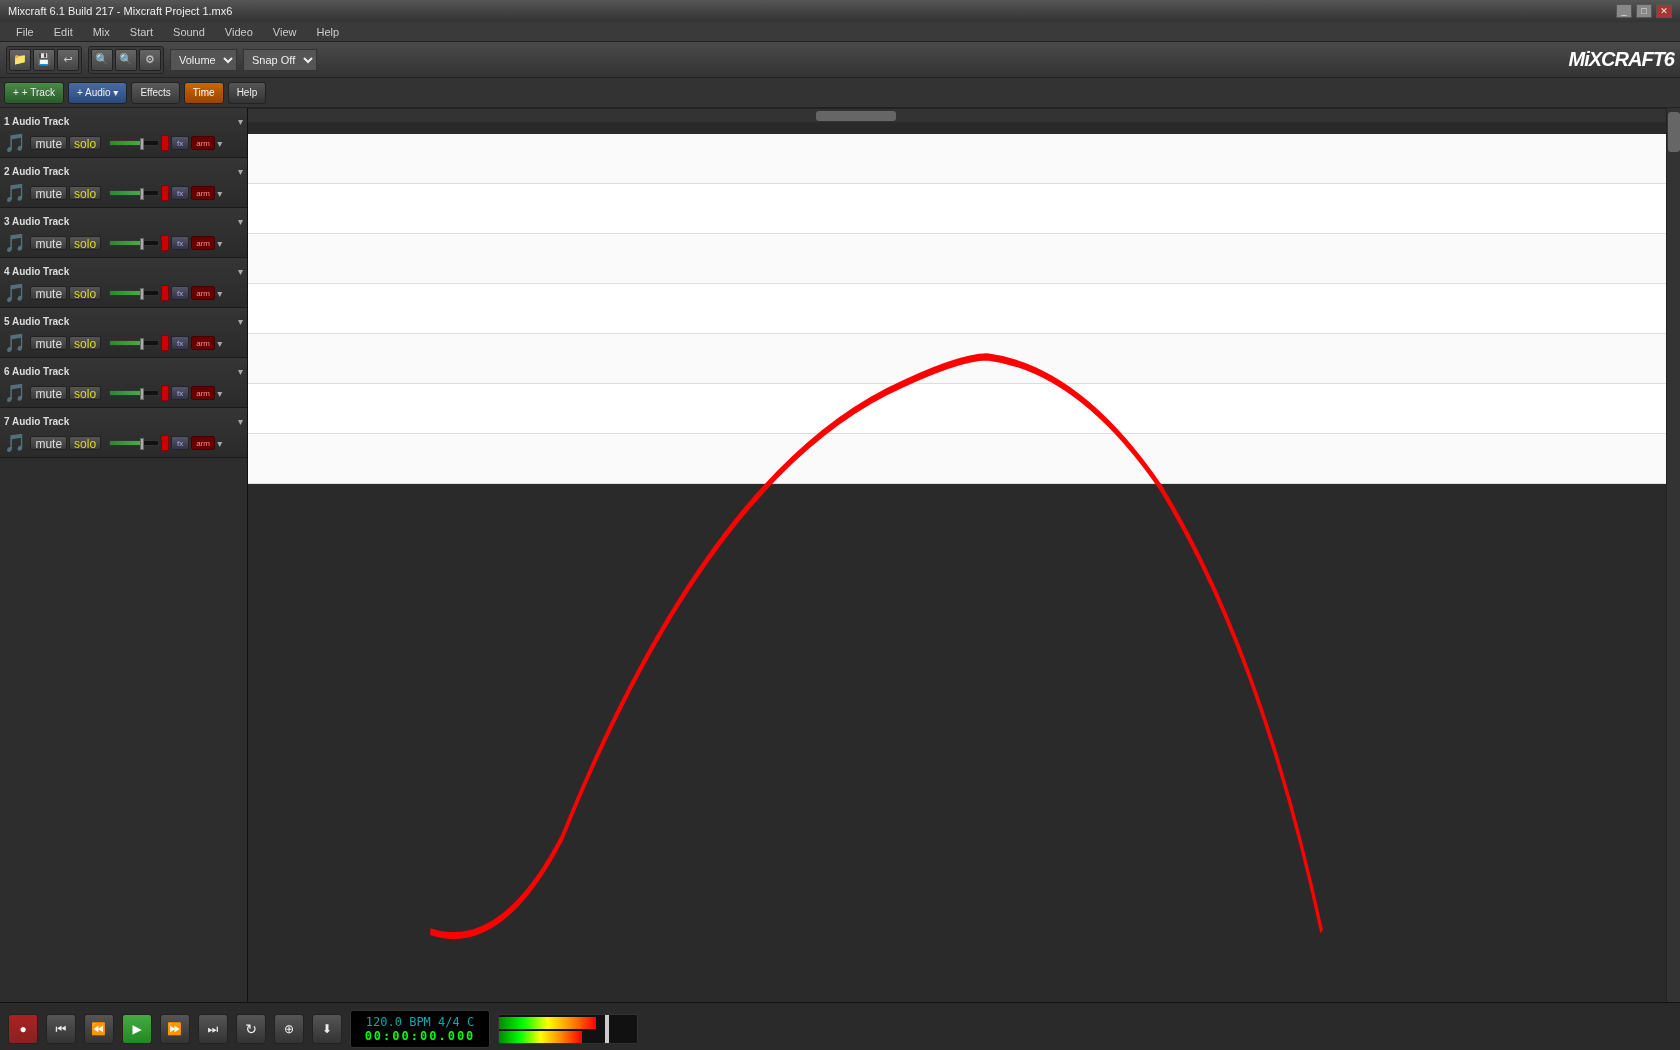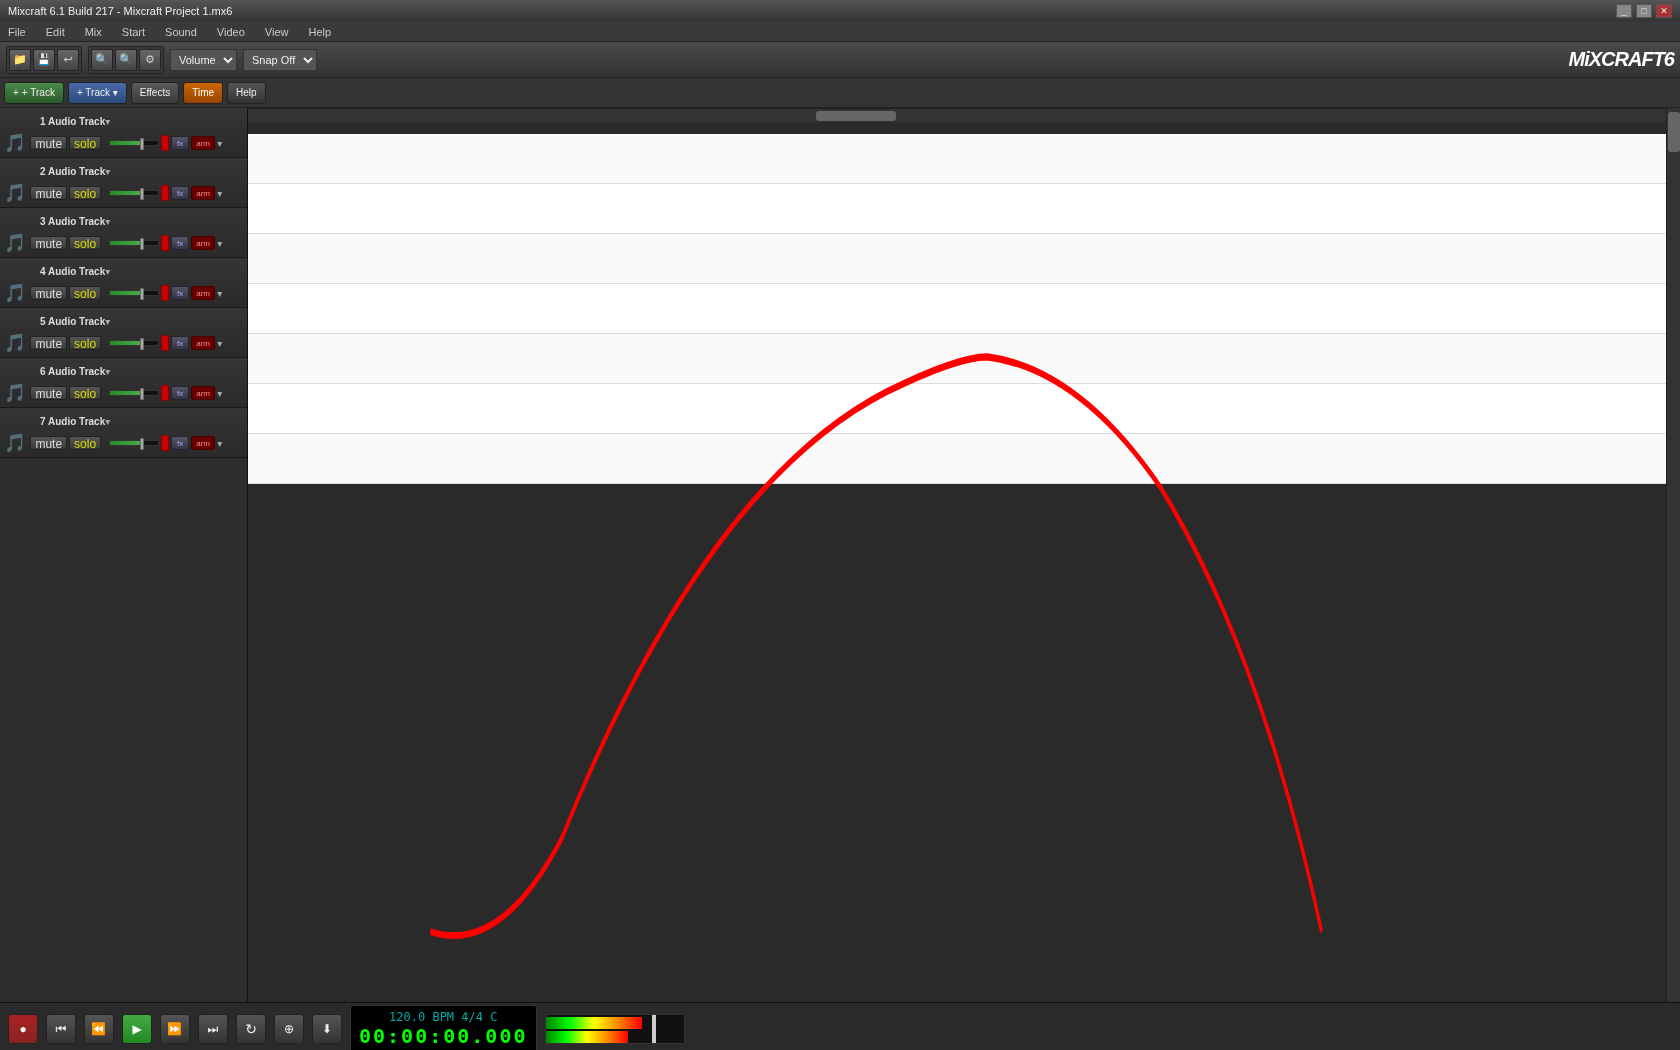--- a/index.html
+++ b/index.html
@@ -18,21 +18,21 @@
     }
     #titlebar-controls { display: flex; gap: 4px; }
     .title-btn { width: 16px; height: 14px; background: #888; border: 1px solid #555; font-size: 9px; display: flex; align-items: center; justify-content: center; cursor: pointer; color: #eee; }
 
     
     #menubar {
       background: #3a3a3a;
       height: 20px;
       display: flex;
       align-items: center;
-      padding: 0 4px;
+      padding: 0 12px;
       gap: 12px;
       font-size: 11px;
       color: #ccc;
       border-bottom: 1px solid #222;
     }
     .menu-item { cursor: pointer; padding: 0 4px; }
 
     
     #toolbar {
       background: linear-gradient(to bottom, #4a4a4a, #333);
@@ -95,22 +95,22 @@
 
     .track-row {
       height: 50px;
       border-bottom: 1px solid #1a1a1a;
       padding: 4px 4px 2px 4px;
       background: linear-gradient(to bottom, #353535, #2a2a2a);
     }
     .track-name-row {
       display: flex;
       align-items: center;
+      justify-content: space-between;
       height: 18px;
-      margin-left: 36px;
     }
     .track-name {
       font-size: 10px;
       color: #ddd;
       font-weight: bold;
     }
     .track-btn-sm {
       background: linear-gradient(to bottom, #555, #3a3a3a);
       border: 1px solid #222;
       border-radius: 2px;
@@ -229,21 +229,21 @@
       border: 1px solid #333;
       border-radius: 3px;
       padding: 4px 8px;
       color: #0f0;
       font-family: monospace;
       font-size: 11px;
       text-align: center;
       min-width: 140px;
     }
     .bpm-top { font-size: 12px; color: #0aa; }
-    .bpm-time { font-size: 20px; color: #0f0; font-weight: bold; letter-spacing: 2px; }
+    .bpm-time { font-size: 12px; color: #0f0; font-weight: bold; letter-spacing: 2px; }
     .level-meter {
       width: 140px;
       height: 30px;
       background: #111;
       border: 1px solid #333;
       border-radius: 2px;
       overflow: hidden;
       position: relative;
     }
     .level-bar {
@@ -322,21 +322,21 @@
   </select>
   <div class="mixcraft-logo">MiXCRAFT6</div>
 </div>
 
 <div id="track-controls-bar">
   <button class="tc-btn green">
     <span>+</span>
     <span>+ Track</span>
   </button>
   <button class="tc-btn blue">
-    <span>+ Track ▾</span>
+    <span>+ Audio ▾</span>
   </button>
   <button class="tc-btn">
     <span>Effects</span>
   </button>
   <button class="tc-btn time-btn">
     <span>Time</span>
   </button>
   <button class="tc-btn beats-btn">
     <span>Help</span>
   </button>

